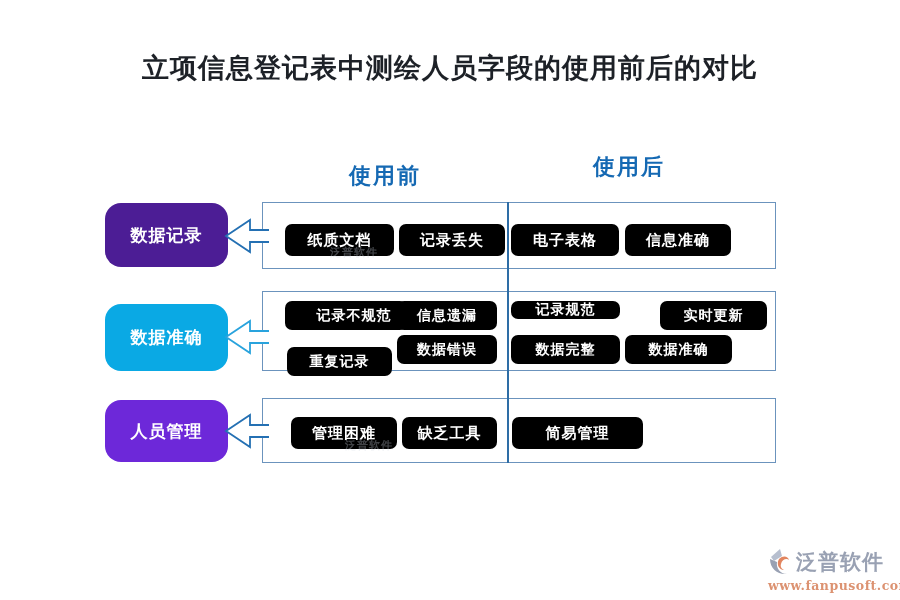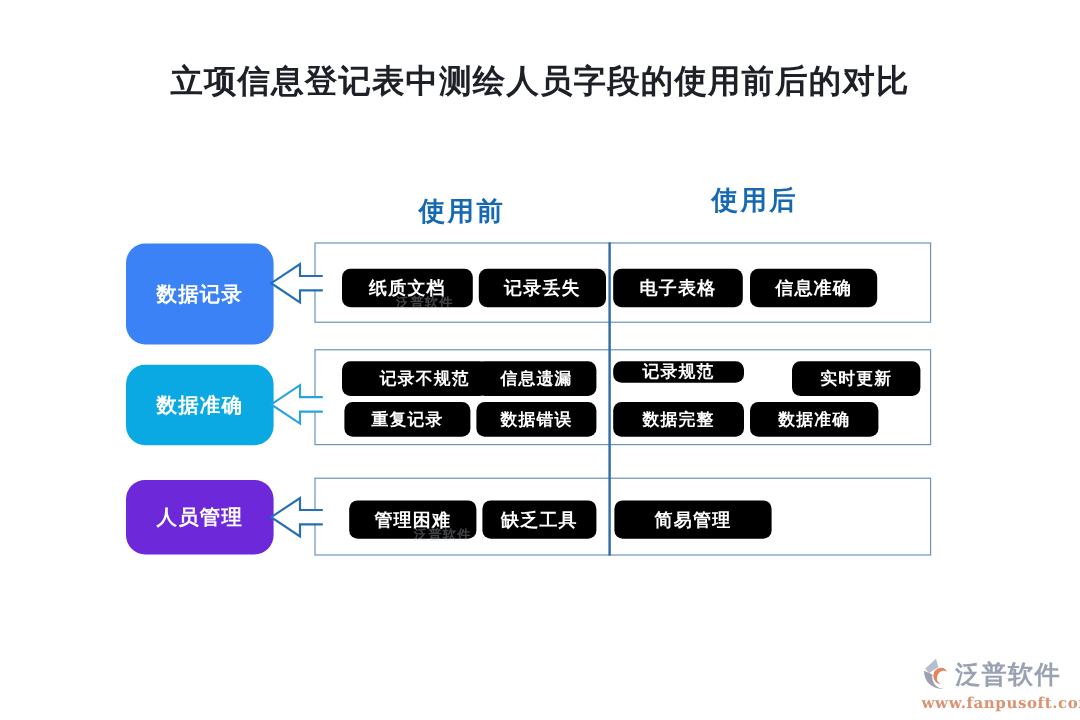--- a/index.html
+++ b/index.html
@@ -56,42 +56,42 @@
 <div class="canvas">
 
   <div class="title">立项信息登记表中测绘人员字段的使用前后的对比</div>
 
   <div class="col-header before">使用前</div>
   <div class="col-header after">使用后</div>
 
   <div class="divider"></div>
 
   <div class="row-container" style="top:202px;height:67px;"></div>
-  <div class="row-label" style="top: 203px; height: 84px; background: #3b82f6;">
+  <div class="row-label" style="top: 203px; height: 64px; background: #4c1d95;">
     <span>数据记录</span>
   </div>
   <svg class="arrow" style="left:224px;top:218px;" width="46" height="36" viewBox="0 0 46 36">
     <path d="M45 12 H26 V2 L2 18 L26 34 V24 H45" fill="#ffffff" stroke-width="1.8" stroke="#2470b3"></path>
   </svg>
   <div class="tag" style="left:285px;top:224px;width:109px;height:32px;">纸质文档</div>
   <div class="tag" style="left:399px;top:224px;width:106px;height:32px;">记录丢失</div>
   <div class="tag" style="left:511px;top:224px;width:108px;height:32px;">电子表格</div>
   <div class="tag" style="left:625px;top:224px;width:106px;height:32px;">信息准确</div>
   <div class="watermark" style="left:330px;top:245px;">泛普软件</div>
 
   <div class="row-container" style="top:291px;height:80px;"></div>
   <div class="row-label" style="top: 304px; height: 67px; background: rgb(10, 169, 228);">
     <span>数据准确</span>
   </div>
   <svg class="arrow" style="left:224px;top:319px;" width="46" height="36" viewBox="0 0 46 36">
     <path d="M45 12 H26 V2 L2 18 L26 34 V24 H45" fill="#ffffff" stroke-width="1.8" stroke="#29a3dd"></path>
   </svg>
   <div class="tag small" style="left:285px;top:301px;width:106px;height:29px;padding-left:16px;">记录不规范</div>
   <div class="tag small" style="left:397px;top:301px;width:100px;height:29px;">信息遗漏</div>
-  <div class="tag small" style="left:287px;top:335px;width:105px;height:29px;">重复记录</div>
+  <div class="tag small" style="left:287px;top:347px;width:105px;height:29px;">重复记录</div>
   <div class="tag small" style="left:397px;top:335px;width:100px;height:29px;">数据错误</div>
   <div class="tag small" style="left:511px;top:301px;width:109px;height:18px;">记录规范</div>
   <div class="tag small" style="left:625px;top:301px;width:107px;height:29px;margin-left:35px;">实时更新</div>
   <div class="tag small" style="left:511px;top:335px;width:109px;height:29px;">数据完整</div>
   <div class="tag small" style="left:625px;top:335px;width:107px;height:29px;">数据准确</div>
 
   <div class="row-container" style="top:398px;height:65px;"></div>
   <div class="row-label" style="top: 400px; height: 62px; background: #6d28d9;">
     <span>人员管理</span>
   </div>

